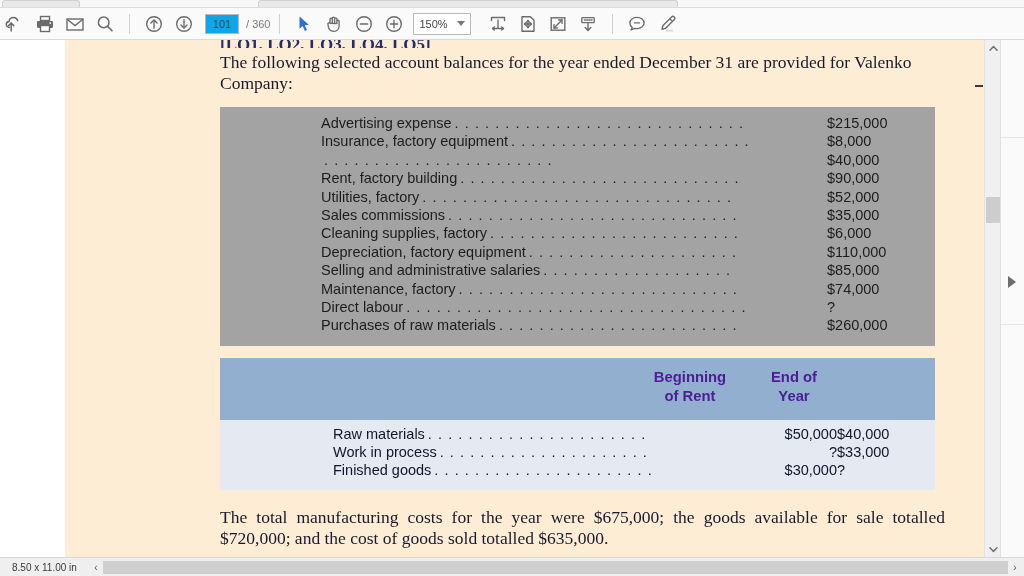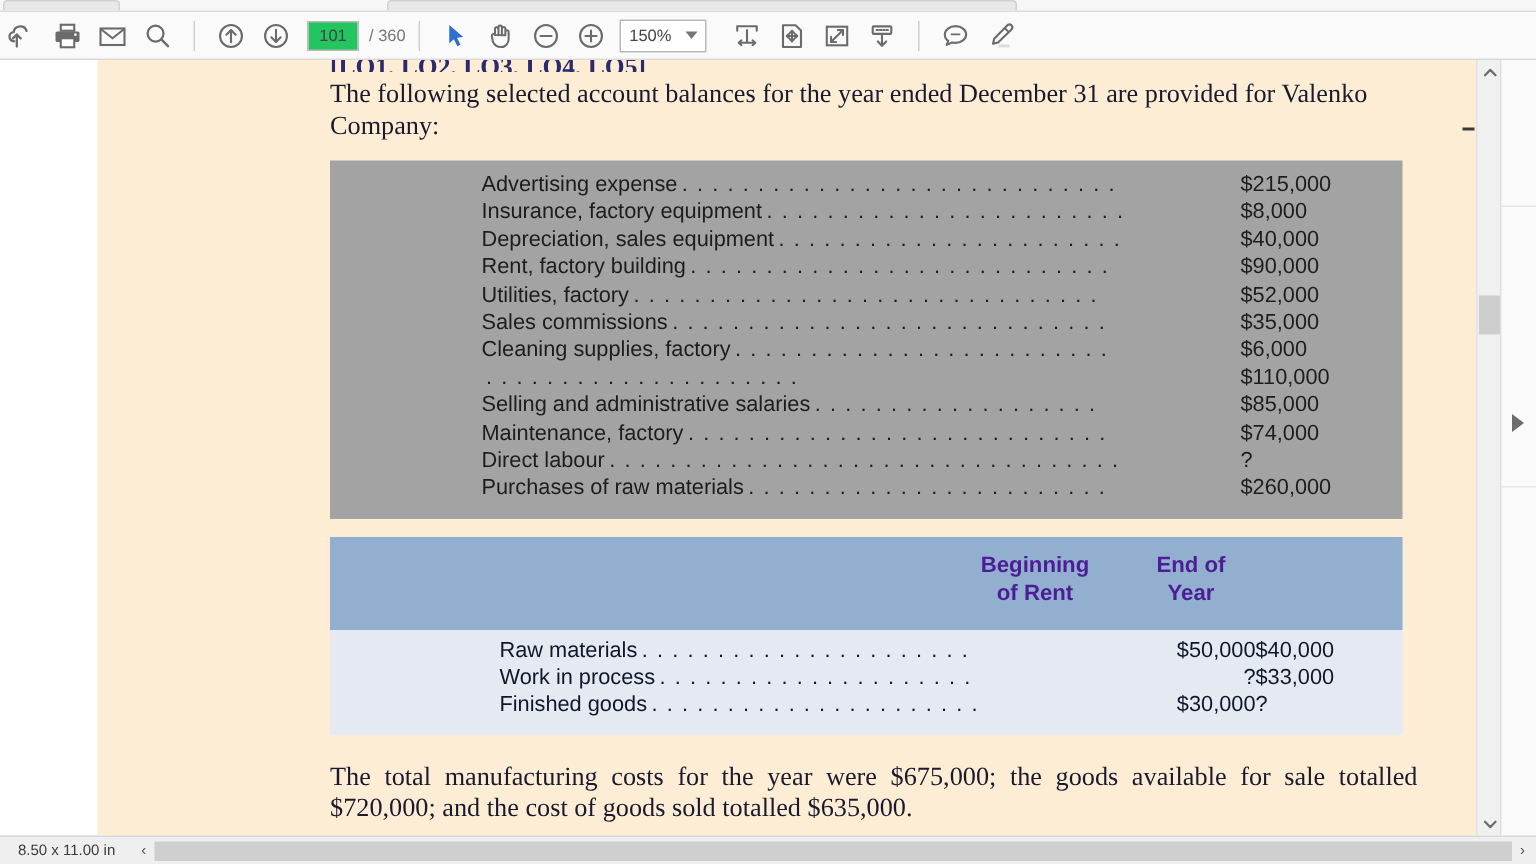--- a/index.html
+++ b/index.html
@@ -39,21 +39,21 @@
   .tb-sep {
     width:1px; height:20px; background:#cfcfcf; margin:0 9px; flex:0 0 auto;
   }
   .tb-spacer-sm { width:6px; flex:0 0 auto; }
 
   svg.ic { display:block; }
 
   
   .pagebox {
     width:34px; height:20px;
-    border:1px solid #b9b9b9; background:#22c55e;
+    border:1px solid #b9b9b9; background:#0ea5e9;
     font-size:11px; color:#444; text-align:center; line-height:18px;
     font-family:"Liberation Sans", sans-serif;
     flex:0 0 auto;
   }
   .pagetotal {
     font-size:11px; color:#777; margin-left:7px; flex:0 0 auto;
     white-space:nowrap;
   }
 
   
@@ -376,21 +376,20 @@
             <span class="acct-label">Advertising expense</span>
             <span class="acct-dots">. . . . . . . . . . . . . . . . . . . . . . . . . . . . .</span>
             <span class="acct-val">$215,000</span>
           </div>
           <div class="acct-row">
             <span class="acct-label">Insurance, factory equipment</span>
             <span class="acct-dots">. . . . . . . . . . . . . . . . . . . . . . . .</span>
             <span class="acct-val">$8,000</span>
           </div>
           <div class="acct-row">
-            <span class="acct-label">Depreciation, sales equipment</span>
             <span class="acct-dots">. . . . . . . . . . . . . . . . . . . . . . .</span>
             <span class="acct-val">$40,000</span>
           </div>
           <div class="acct-row">
             <span class="acct-label">Rent, factory building</span>
             <span class="acct-dots">. . . . . . . . . . . . . . . . . . . . . . . . . . . .</span>
             <span class="acct-val">$90,000</span>
           </div>
           <div class="acct-row">
             <span class="acct-label">Utilities, factory</span>
@@ -401,20 +400,21 @@
             <span class="acct-label">Sales commissions</span>
             <span class="acct-dots">. . . . . . . . . . . . . . . . . . . . . . . . . . . . .</span>
             <span class="acct-val">$35,000</span>
           </div>
           <div class="acct-row">
             <span class="acct-label">Cleaning supplies, factory</span>
             <span class="acct-dots">. . . . . . . . . . . . . . . . . . . . . . . . .</span>
             <span class="acct-val">$6,000</span>
           </div>
           <div class="acct-row">
+            <span class="acct-label">Depreciation, factory equipment</span>
             <span class="acct-dots">. . . . . . . . . . . . . . . . . . . . .</span>
             <span class="acct-val">$110,000</span>
           </div>
           <div class="acct-row">
             <span class="acct-label">Selling and administrative salaries</span>
             <span class="acct-dots">. . . . . . . . . . . . . . . . . . .</span>
             <span class="acct-val">$85,000</span>
           </div>
           <div class="acct-row">
             <span class="acct-label">Maintenance, factory</span>

